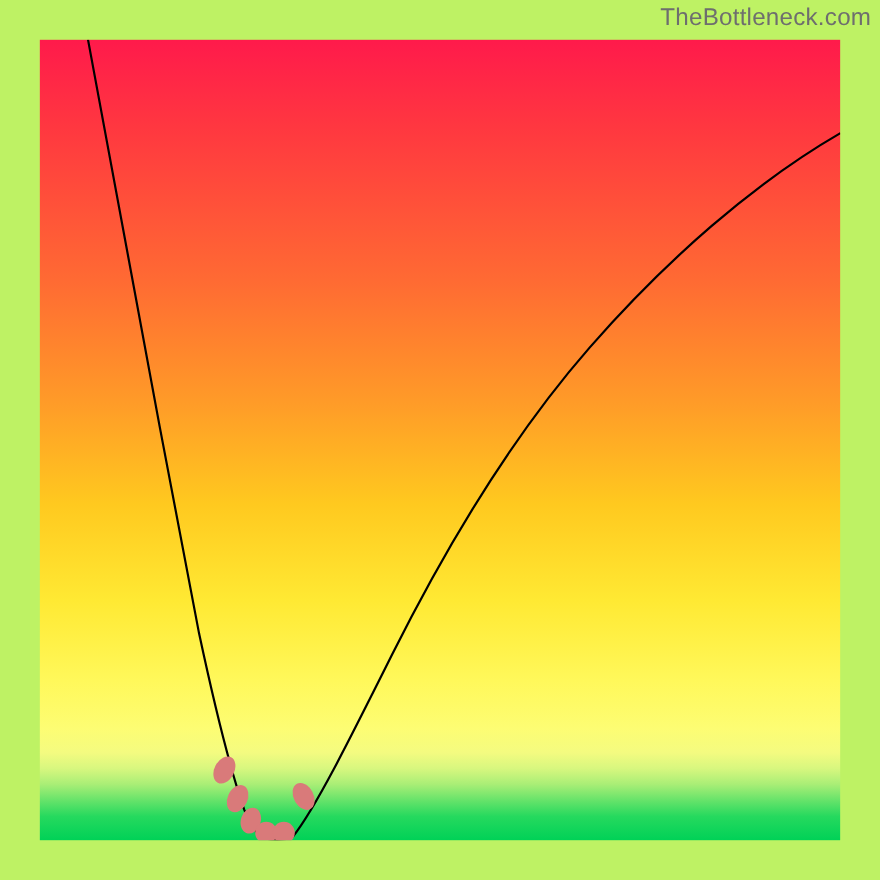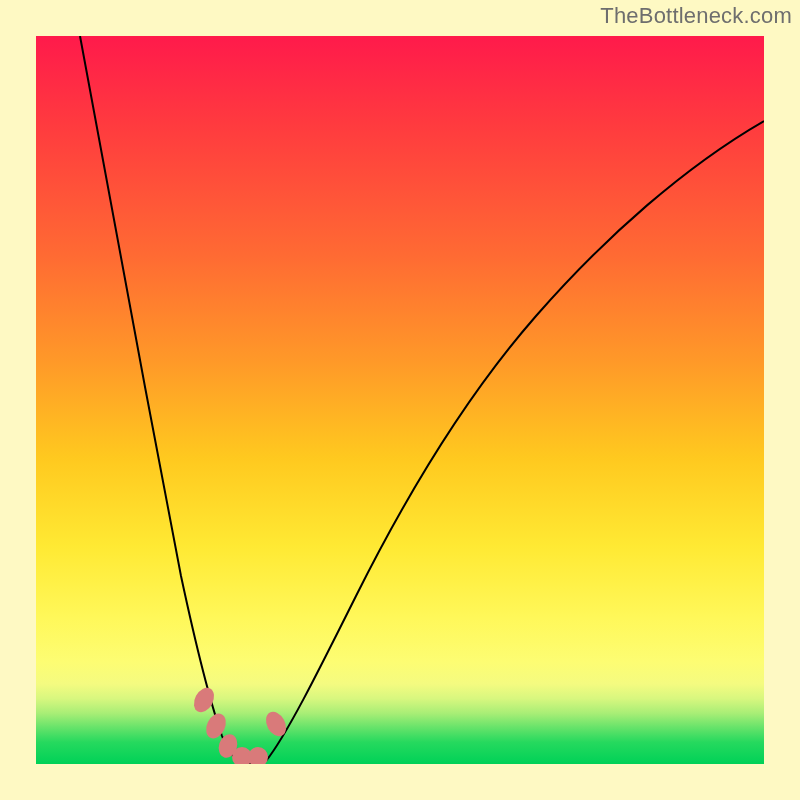--- a/index.html
+++ b/index.html
@@ -10,21 +10,21 @@
     background: #000;
     overflow: hidden;
     font-family: Arial, Helvetica, sans-serif;
   }
   .frame {
     position: absolute;
     left: 0;
     top: 0;
     width: 800px;
     height: 800px;
-    background: #fef9c3;
+    background: #bef264;
   }
   .plot-area {
     position: absolute;
     left: 36px;
     top: 36px;
     width: 728px;
     height: 728px;
     overflow: hidden;
   }
   .gradient-bg {

